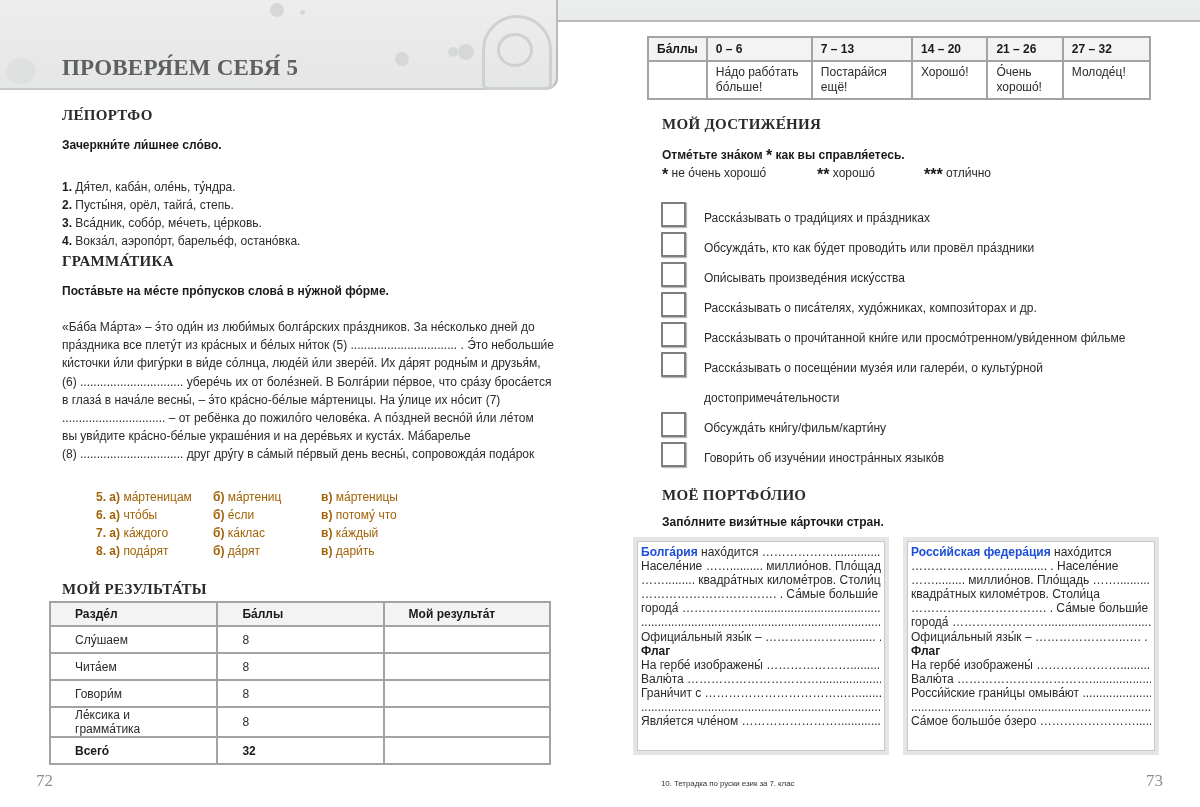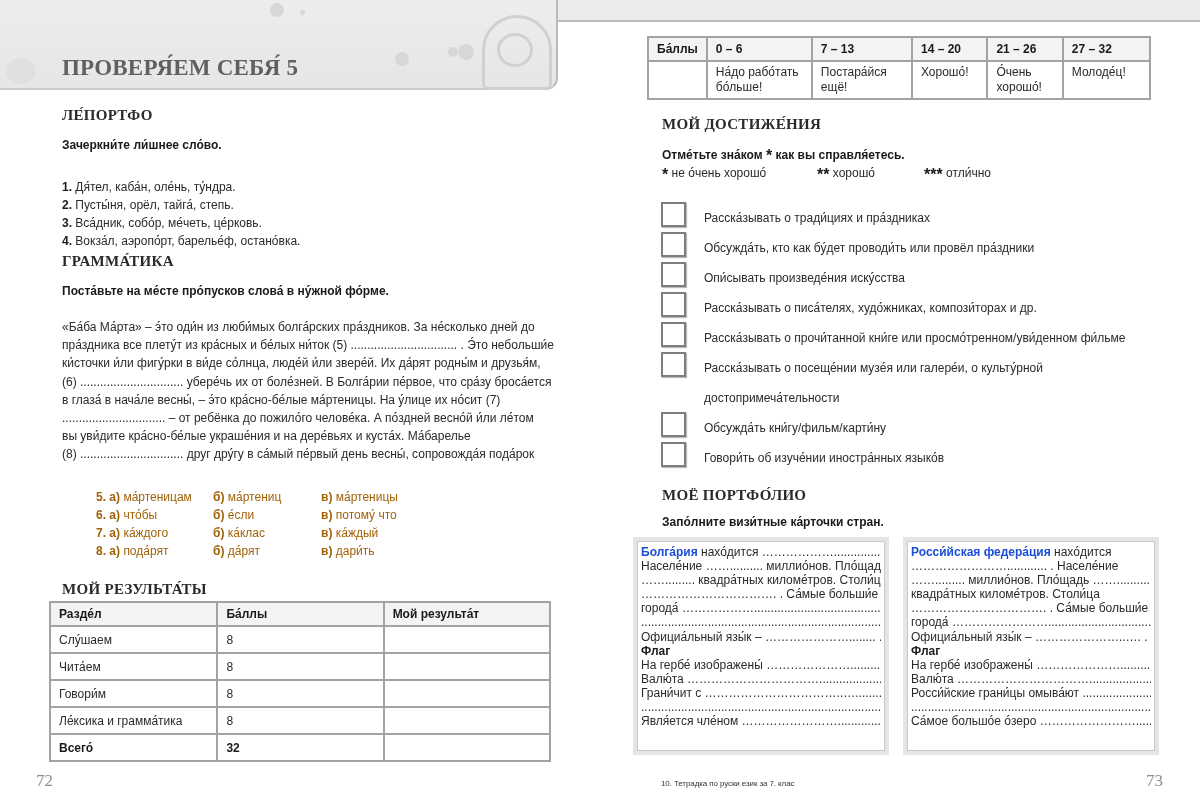--- a/index.html
+++ b/index.html
@@ -27,21 +27,21 @@
   .para { position: absolute; left: 62px; top: 318px; width: 494px; font-size: 12px; line-height: 18.2px; color: #2a2a2a; }
   .para .pl { display: block; white-space: nowrap; }
 
   .opts { position: absolute; left: 62px; top: 490px; font-size: 12px; color: #a16207; margin-left: 34px; }
   .opt-row { height: 18px; position: relative; width: 400px; }
   .opt-row span { position: absolute; white-space: nowrap; }
   .opt-row .c1 { left: 0; } .opt-row .c2 { left: 117px; } .opt-row .c3 { left: 225px; }
 
   table { border-collapse: collapse; position: absolute; }
   .res-table { left: 49px; top: 601px; width: 502px; }
-  .res-table td, .res-table th { border: 2px solid #a2a3a4; font-size: 12px; text-align: left; padding: 0 8px; height: 27px; font-weight: normal; color: #2a2a2a; }
+  .res-table td, .res-table th { border: 2px solid #a2a3a4; font-size: 12px; text-align: left; padding: 0 24px; height: 27px; font-weight: normal; color: #2a2a2a; }
   .res-table th { background: #f3f3f3; font-weight: bold; height: 24px; color: #1a1a1a; }
   .res-table tr.total td { font-weight: bold; color: #1a1a1a; }
 
   .score-table { left: 647px; top: 36px; width: 504px; }
   .score-table td, .score-table th { border: 2px solid #a2a3a4; font-size: 12px; text-align: left; padding: 0 8px; vertical-align: top; color: #2a2a2a; font-weight: normal; line-height: 15px; }
   .score-table th { background: #f3f3f3; font-weight: bold; height: 24px; vertical-align: middle; color: #1a1a1a; }
   .score-table td { height: 38px; padding-top: 3px; }
 
   .page-num { position: absolute; font-family: "Liberation Serif", serif; font-size: 17px; color: #8d8e90; }
   .footer { position: absolute; left: 661px; top: 779px; font-size: 8px; color: #333; letter-spacing: -0.1px; }

